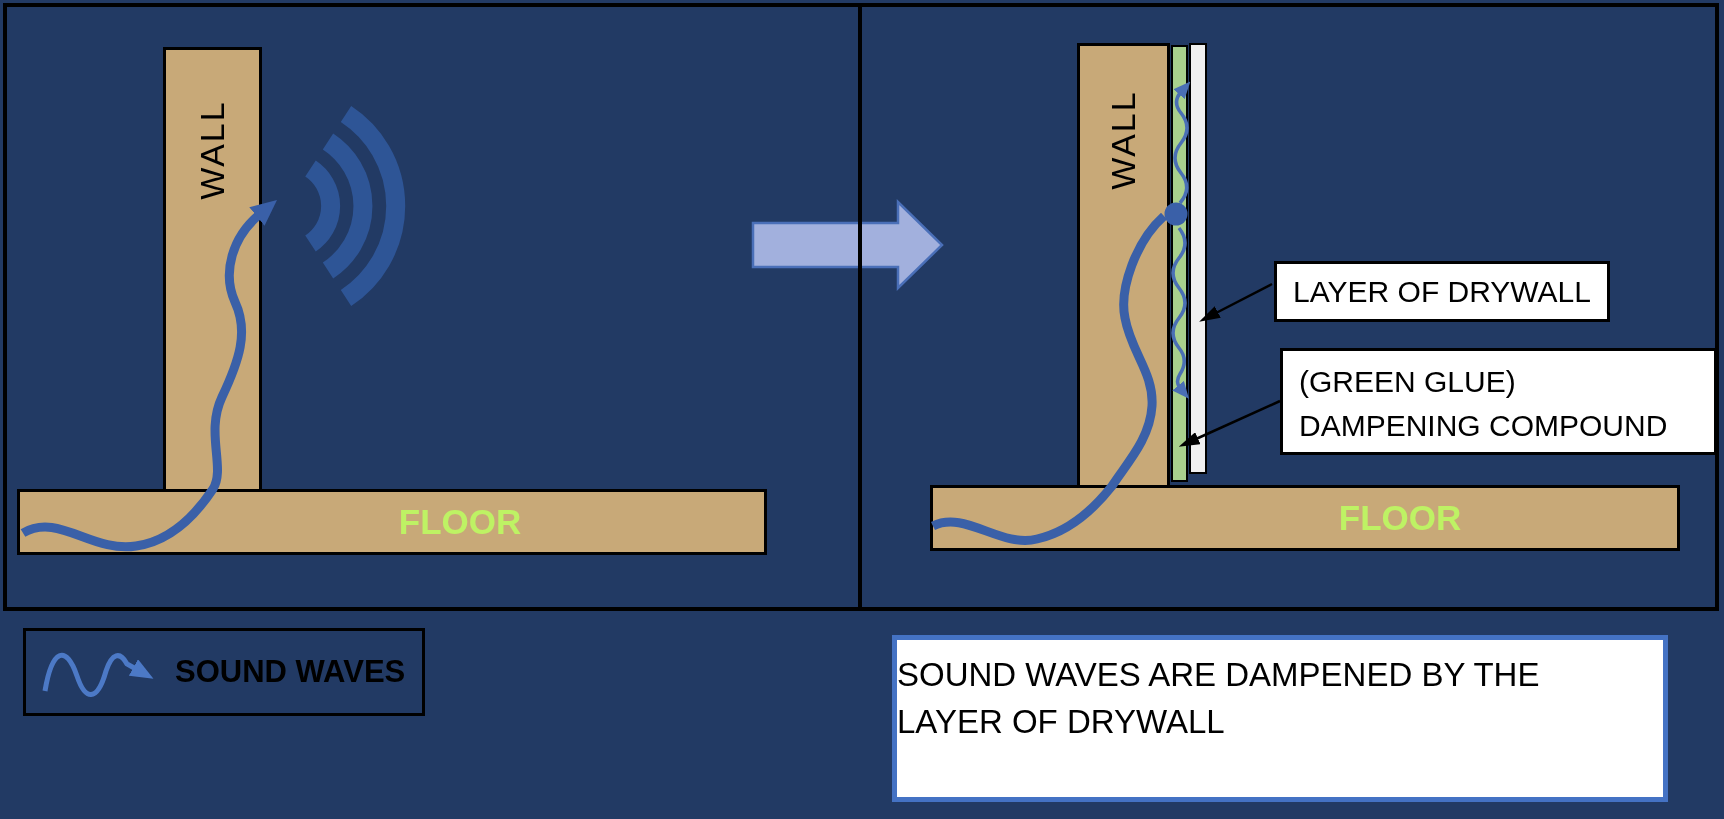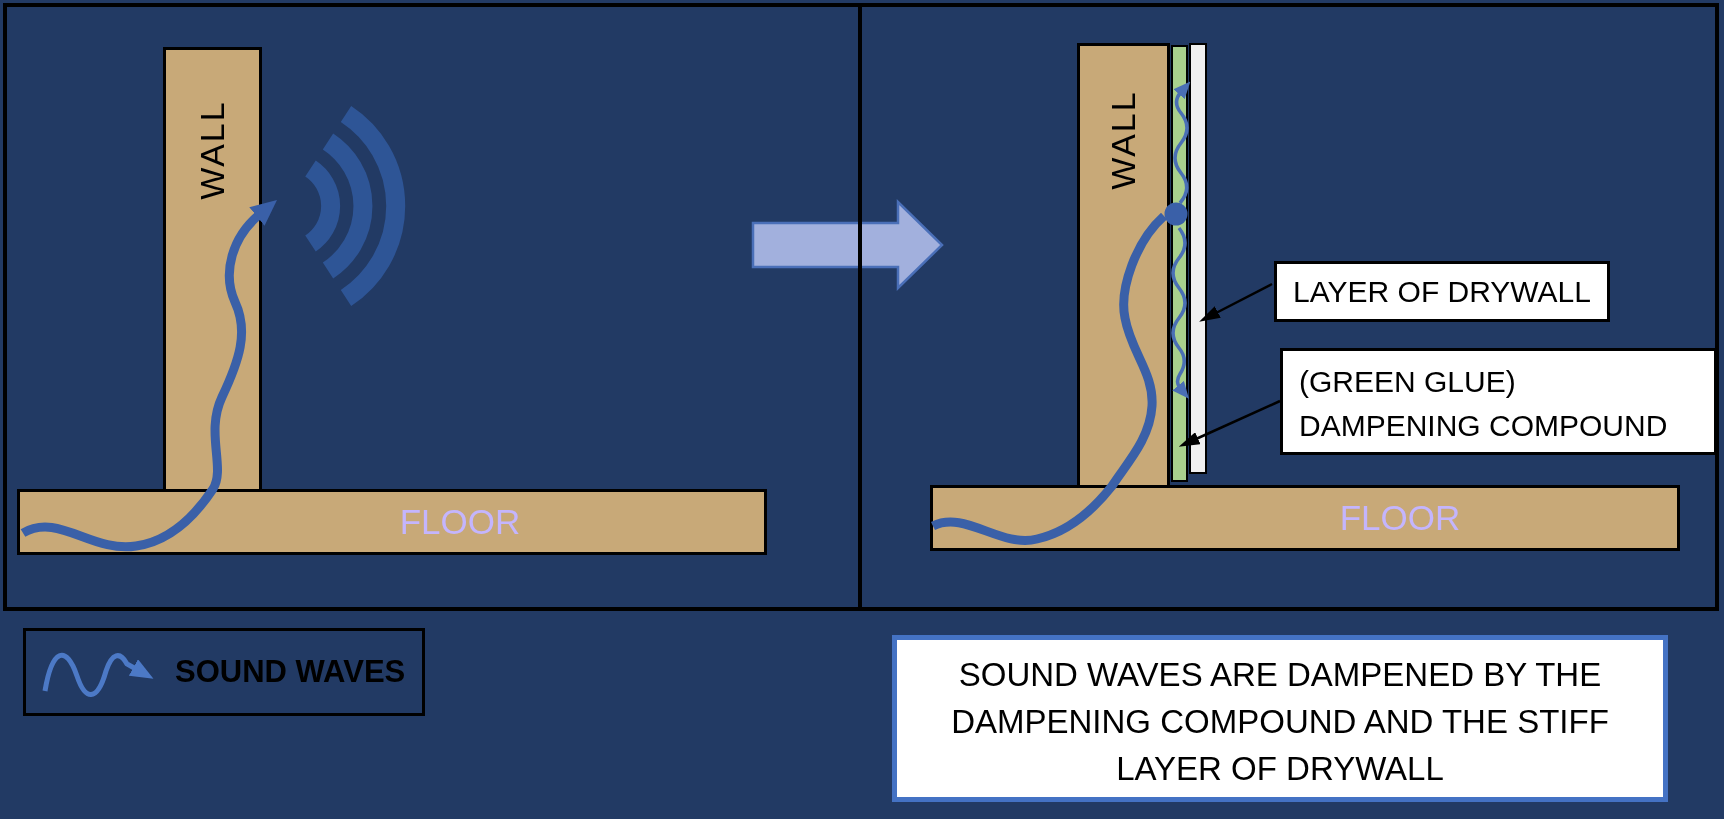--- a/index.html
+++ b/index.html
@@ -29,22 +29,23 @@
     left:1189px;top:43px;width:18px;height:431px;box-sizing:border-box;
     background:var(--drywall,#F0F0F0);border:2px solid var(--panel-border,#000);
   }
   .wall-label{
     color:#000;font-size:34px;letter-spacing:2px;white-space:nowrap;
     transform:translate(-50%,-50%) rotate(-90deg);
   }
   #wall-label-left{left:212px;top:150px;}
   #wall-label-right{left:1123px;top:140px;}
   .floor-label{
-    color:#c4b5fd;font-size:35px;white-space:nowrap;
+    color:#bef264;font-size:35px;white-space:nowrap;
     transform:translate(-50%,-50%);
+    font-weight:bold;
   }
   #floor-label-left{left:460px;top:522px;}
   #floor-label-right{left:1400px;top:518px;}
   .callout{
     background:#fff;border:3px solid #000;box-sizing:border-box;color:#000;
   }
   #drywall-label-box{
     left:1274px;top:261px;width:336px;height:61px;
     display:flex;align-items:center;justify-content:center;
     font-size:30px;white-space:nowrap;
@@ -57,21 +58,21 @@
     left:23px;top:628px;width:402px;height:88px;
     border:3px solid #000;box-sizing:border-box;
   }
   #legend-label{
     left:175px;top:672px;transform:translateY(-50%);
     color:#000;font-size:31px;font-weight:600;white-space:nowrap;
   }
   #caption-box{
     left:892px;top:635px;width:776px;height:167px;box-sizing:border-box;
     background:#fff;border:5px solid var(--caption-border,#4472C4);
-    text-align:center;color:#000;font-size:33px;line-height:47px;
+    color:#000;font-size:33px;line-height:47px;
     padding-top:11px;font-weight:500;
   }
   #caption-box span{display:block;}
   #overlay{left:0;top:0;pointer-events:none;}
   .wave-main{fill:none;stroke:var(--sound-wave-blue,#3A60A8);stroke-width:9;}
   .arc{fill:none;stroke:var(--arc-blue,#2E5596);stroke-width:19;}
   .wave-thin{fill:none;stroke:var(--damped-wave-blue,#4A6FB5);stroke-width:3.5;}
   .pointer{fill:none;stroke:#000;stroke-width:2.5;}
   .legend-wave{fill:none;stroke:var(--legend-wave,#4C79C6);stroke-width:5;}
   .m-wave{fill:var(--sound-wave-blue,#3A60A8);}
@@ -109,21 +110,20 @@
   <div class="abs callout" id="greenglue-label-box">
     <span style="display:block">(GREEN GLUE)</span>
     <span style="display:block">DAMPENING COMPOUND</span>
   </div>
 
   <div class="abs" id="legend-box"></div>
   <div class="abs" id="legend-label">SOUND WAVES</div>
 
   <div class="abs" id="caption-box">
     <span>SOUND WAVES ARE DAMPENED BY THE</span>
-    <span>DAMPENING COMPOUND AND THE STIFF</span>
     <span>LAYER OF DRYWALL</span>
   </div>
 
   <svg class="abs" id="overlay" width="1724" height="819" viewBox="0 0 1724 819">
     <defs>
       <marker id="mWave" markerUnits="userSpaceOnUse" markerWidth="26" markerHeight="24" refX="4" refY="12" orient="auto">
         <path class="m-wave" d="M0 0 L26 12 L0 24 Z"></path>
       </marker>
       <marker id="mThin" markerUnits="userSpaceOnUse" markerWidth="17" markerHeight="15" refX="3" refY="7.5" orient="auto">
         <path class="m-thin" d="M0 0 L17 7.5 L0 15 Z"></path>

